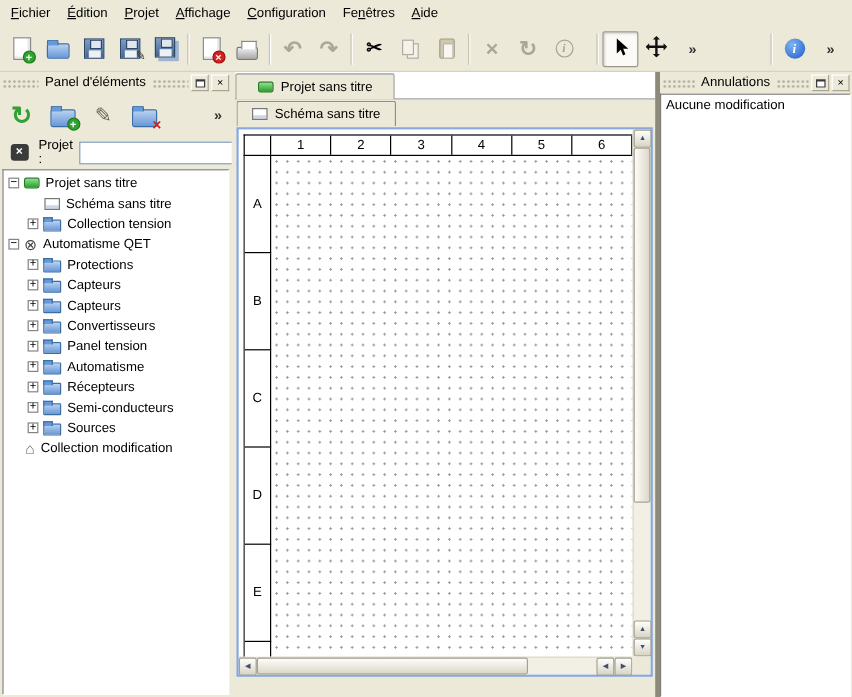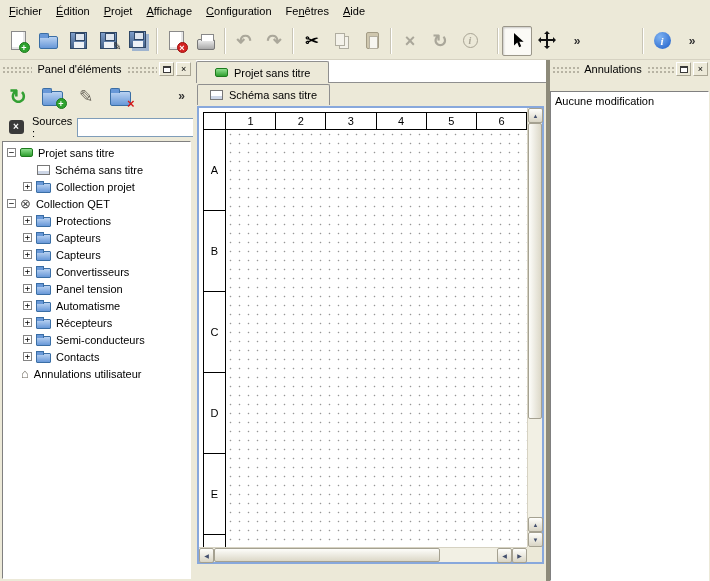--- a/index.html
+++ b/index.html
@@ -110,21 +110,21 @@
   .hscroll { flex:1; display:flex; background:#f2f0e4; border-top:1px solid #d6d2c2; min-width:0; }
   .sb-btn { width:15px; height:15px; flex:none; background:linear-gradient(#fefefb,#d9d5c5); border:1px solid #a5a191; border-radius:2px; display:flex; align-items:center; justify-content:center; color:#44506e; }
   .sb-ar { font-size:6px; line-height:1; }
   .sb-track { flex:1; position:relative; }
   .sb-thumb-v { position:absolute; left:0; right:0; top:0; height:75%; background:linear-gradient(90deg,#fdfdfa,#dcd8c8); border:1px solid #a5a191; border-radius:2px; }
   .sb-thumb-h { position:absolute; top:0; bottom:0; left:0; width:80%; background:linear-gradient(#fdfdfa,#dcd8c8); border:1px solid #a5a191; border-radius:2px; }
   .win-bottom { height:15px; flex:none; display:flex; }
   .sb-corner { width:15px; flex:none; background:#ece9d8; }
 
   
-  .undo-view { flex:1; margin:13px 1px 0 0; background:#fff; border:1px solid; border-color:#808080 #fff #fff #808080; padding:3px 4px; }
+  .undo-view { flex:1; margin:0 1px 0 0; background:#fff; border:1px solid; border-color:#808080 #fff #fff #808080; padding:3px 4px; }
 </style>
 </head>
 <body>
 
 <div class="app">
 
   <div class="menubar">
     <div class="menu-item"><u>F</u>ichier</div>
     <div class="menu-item"><u>É</u>dition</div>
     <div class="menu-item"><u>P</u>rojet</div>
@@ -244,42 +244,42 @@
           <span class="ic-folder big">
               <i class="badge-x">×</i>
             </span>
         </div>
         <span class="chev">»</span>
       </div>
       <div class="filter-row">
         <div class="clear-filter-btn">
           <span class="cf-ic">×</span>
         </div>
-        <span>Sources :</span>
+        <span>Projet :</span>
         <input type="text" class="filter-input" value="" style="">
       </div>
       <div class="tree">
         <div class="tree-row pad0">
           <span class="exp">−</span>
           <span class="ti ti-project"></span>
           <span>Projet sans titre</span>
         </div>
         <div class="tree-row pad1b">
           <span class="ti ti-schema"></span>
           <span>Schéma sans titre</span>
         </div>
         <div class="tree-row pad1">
           <span class="exp">+</span>
           <span class="ti ti-folder"></span>
-          <span>Collection projet</span>
+          <span>Collection tension</span>
         </div>
         <div class="tree-row pad0">
           <span class="exp">−</span>
           <span class="ti ti-qet">⊗</span>
-          <span>Collection QET</span>
+          <span>Automatisme QET</span>
         </div>
         <div class="tree-row pad1">
           <span class="exp">+</span>
           <span class="ti ti-folder"></span>
           <span>Protections</span>
         </div>
         <div class="tree-row pad1">
           <span class="exp">+</span>
           <span class="ti ti-folder"></span>
           <span>Capteurs</span>
@@ -310,25 +310,25 @@
           <span>Récepteurs</span>
         </div>
         <div class="tree-row pad1">
           <span class="exp">+</span>
           <span class="ti ti-folder"></span>
           <span>Semi-conducteurs</span>
         </div>
         <div class="tree-row pad1">
           <span class="exp">+</span>
           <span class="ti ti-folder"></span>
-          <span>Contacts</span>
+          <span>Sources</span>
         </div>
         <div class="tree-row pad0b">
           <span class="ti ti-home">⌂</span>
-          <span>Annulations utilisateur</span>
+          <span>Collection modification</span>
         </div>
       </div>
     </div>
 
     <div class="hgap"></div>
 
     <div class="center">
       <div class="project-tabbar">
         <div class="tab">
           <span class="ti-project"></span>

